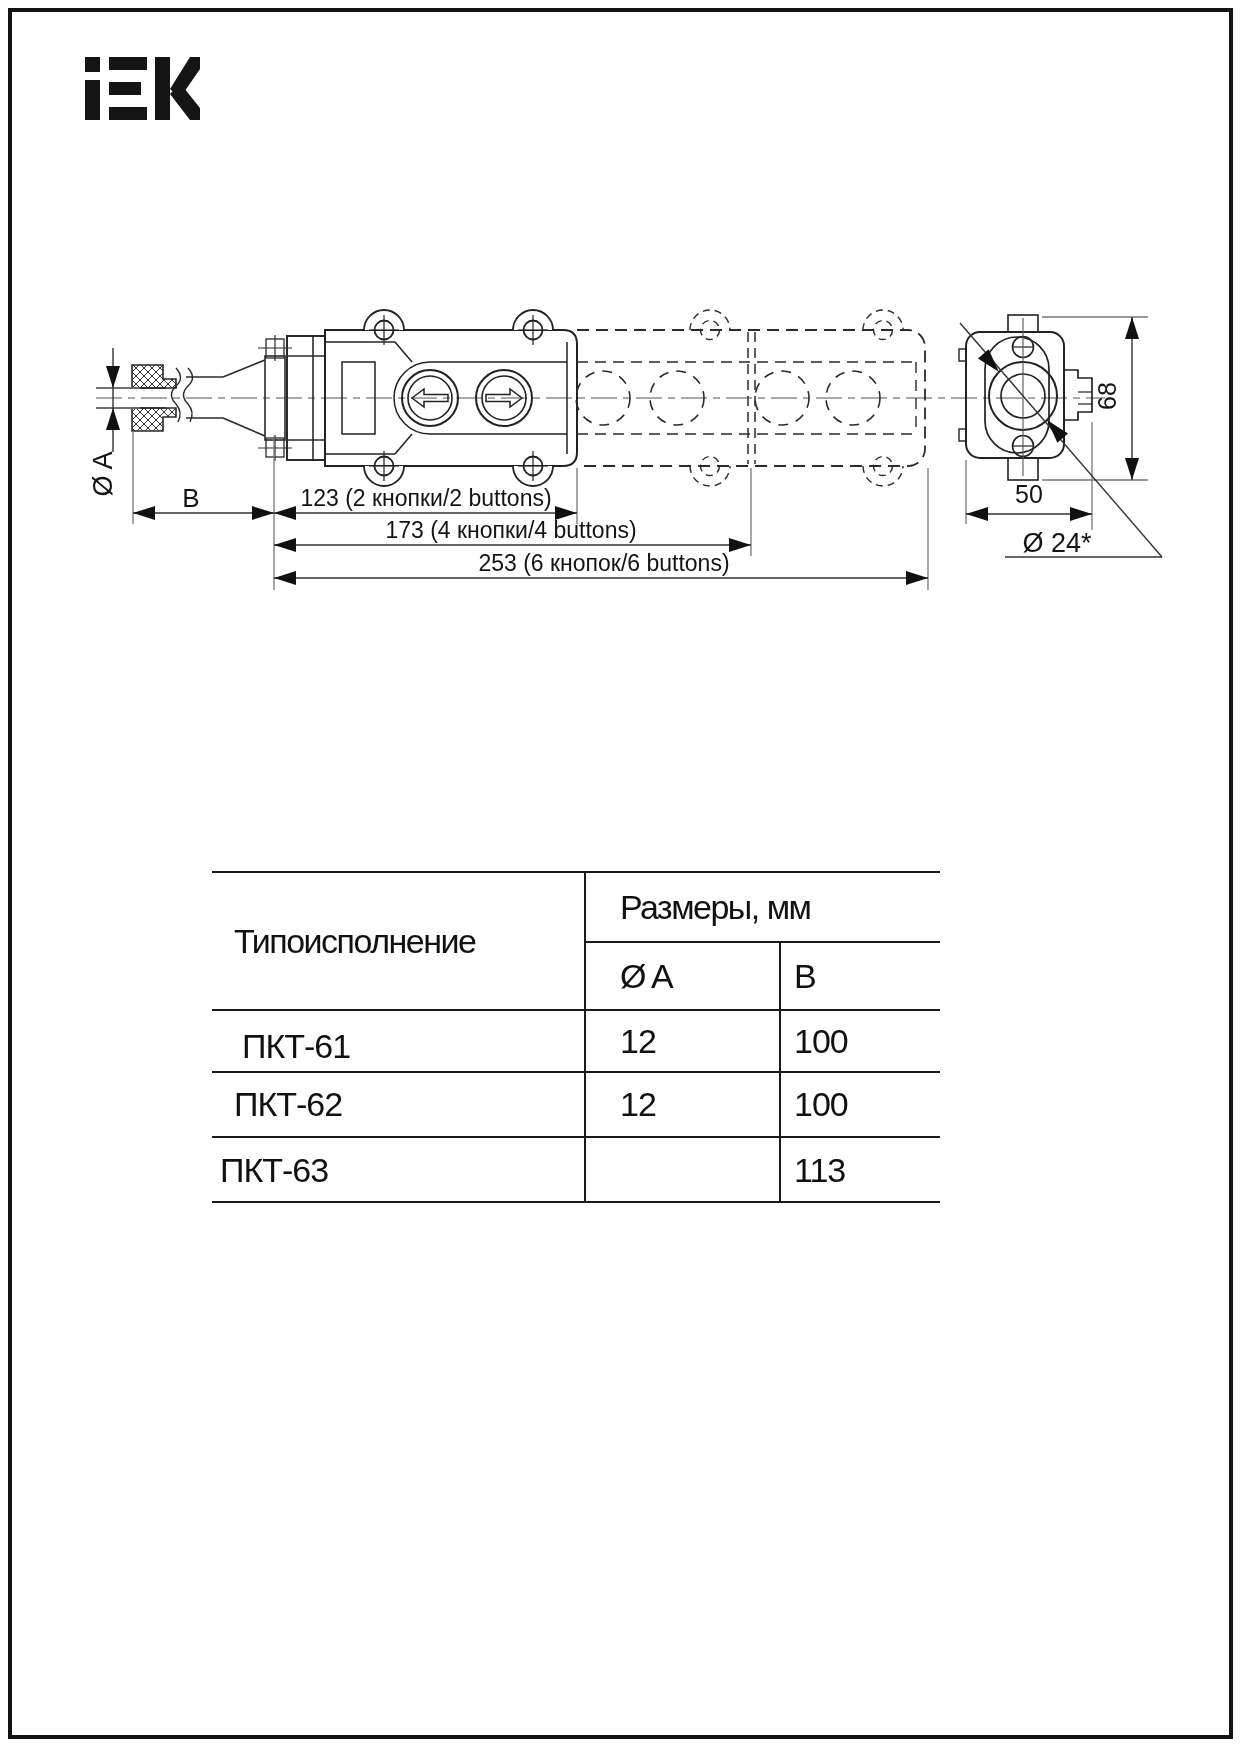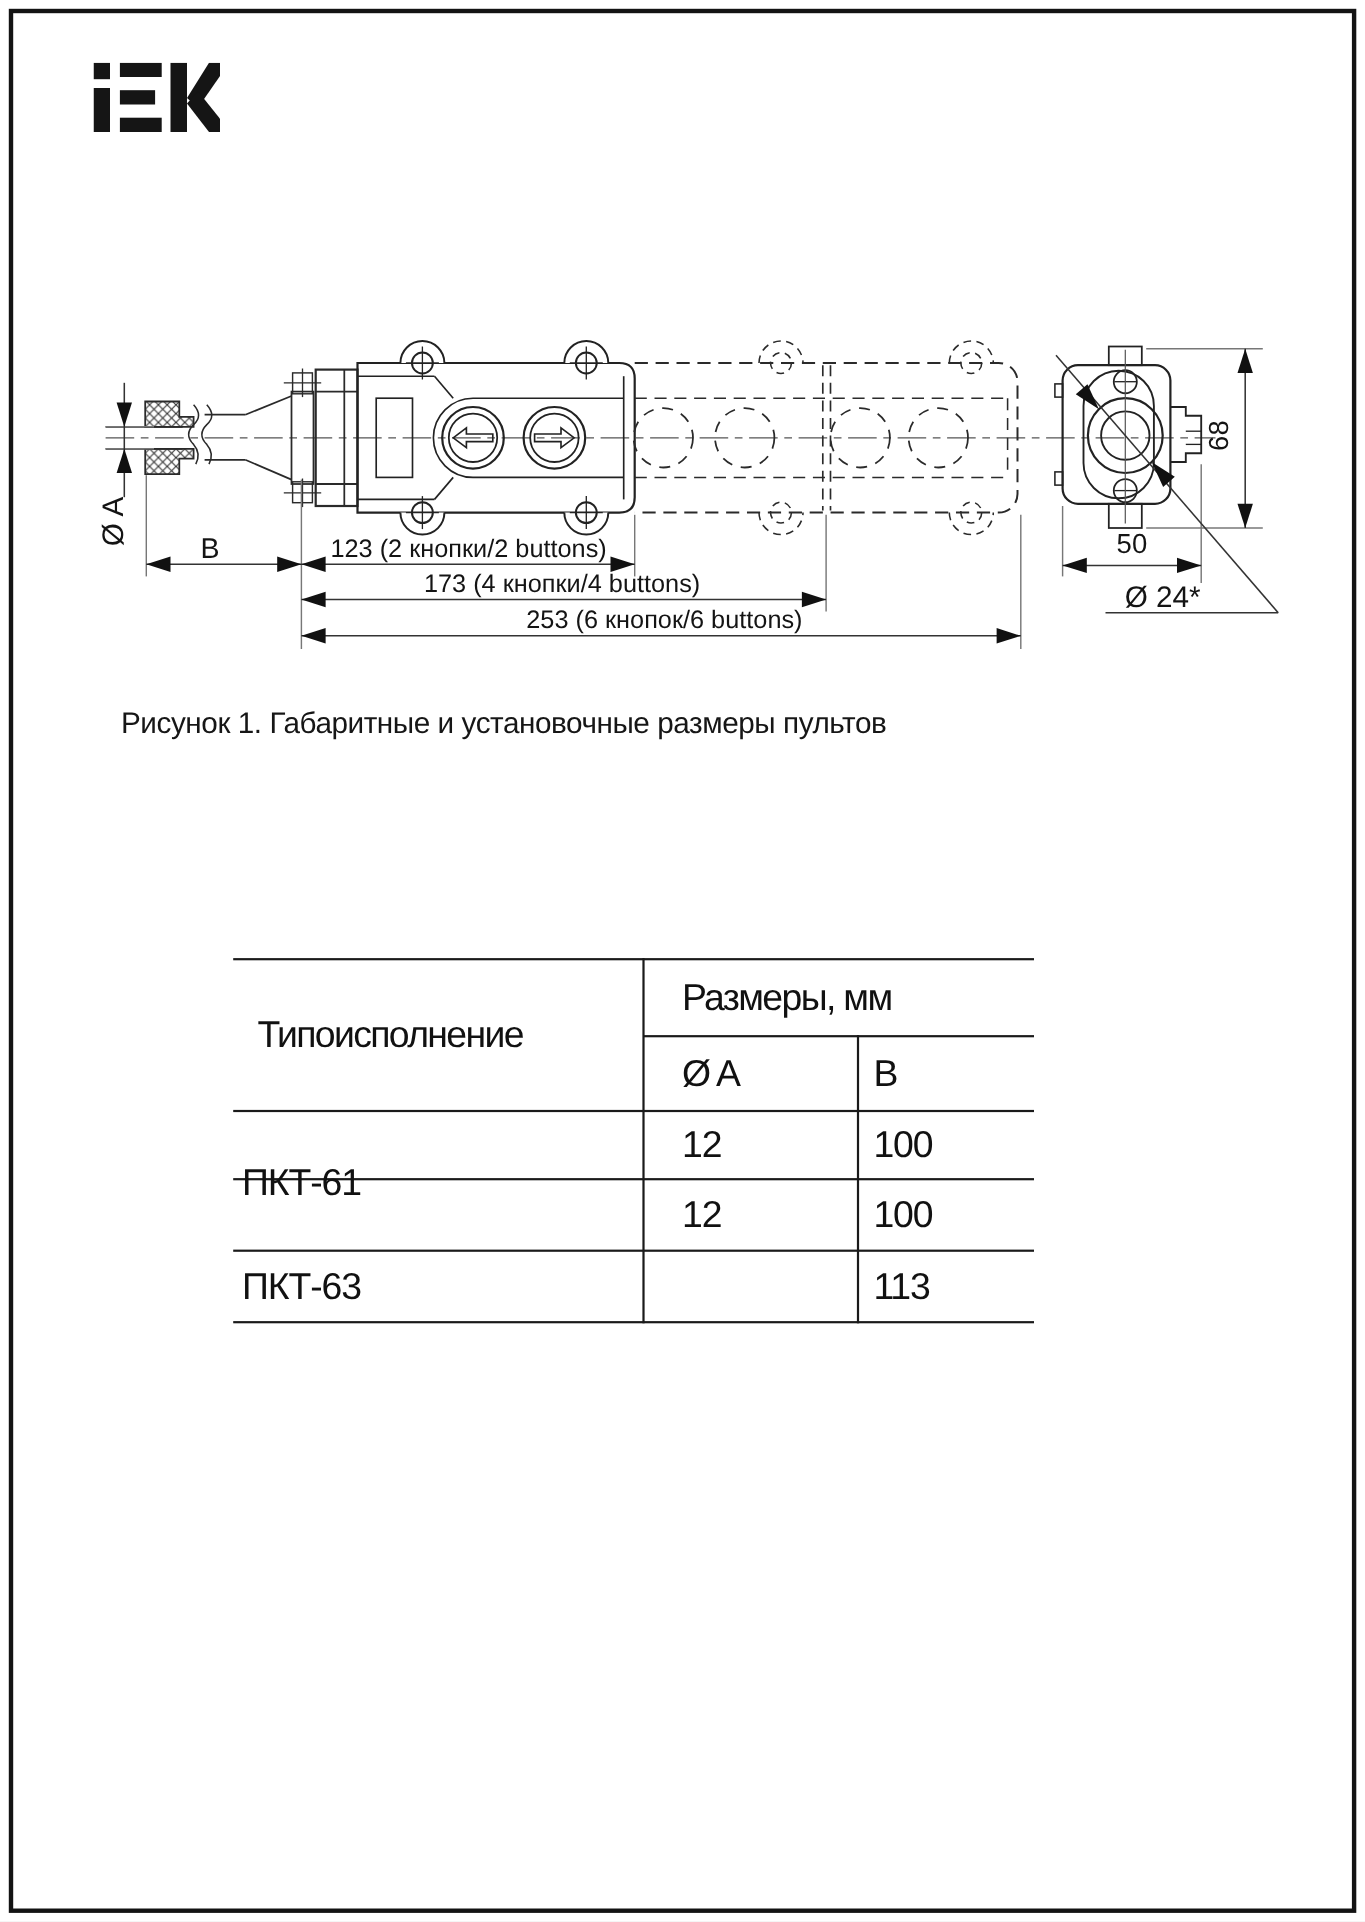--- a/index.html
+++ b/index.html
@@ -207,41 +207,41 @@
         <text x="426" y="506" font-size="23" text-anchor="middle">123 (2 кнопки/2 buttons)</text>
         <text x="511" y="538" font-size="23" text-anchor="middle">173 (4 кнопки/4 buttons)</text>
         <text x="604" y="571" font-size="23" text-anchor="middle">253 (6 кнопок/6 buttons)</text>
         <text x="1029" y="503" font-size="25" text-anchor="middle">50</text>
         <text x="1116" y="396" font-size="25" text-anchor="middle" transform="rotate(-90 1116 396)">68</text>
         <text x="1057" y="552" font-size="27" text-anchor="middle">Ø 24*</text>
       </g>
     </g>
   </svg>
 
-  <div class="caption">Рисунок 1. Габаритные и установочные размеры пультов</div>
 
   <div class="tbl">
 
     <div class="hline" style="left:212px;top:871px;width:728px;height:2px;"></div>
     <div class="hline" style="left:585px;top:941px;width:355px;height:2px;"></div>
     <div class="hline" style="left:212px;top:1009px;width:728px;height:2px;"></div>
     <div class="hline" style="left:212px;top:1071px;width:728px;height:2px;"></div>
     <div class="hline" style="left:212px;top:1136px;width:728px;height:2px;"></div>
     <div class="hline" style="left:212px;top:1201px;width:728px;height:2px;"></div>
     <div class="vline" style="left:584px;top:871px;width:2px;height:332px;"></div>
     <div class="vline" style="left:779px;top:941px;width:2px;height:262px;"></div>
 
     <div class="cell t-head" style="left:234px;top:872px;width:340px;height:138px;">Типоисполнение</div>
     <div class="cell t-head" style="left:620px;top:872px;width:310px;height:70px;">Размеры, мм</div>
     <div class="cell t-head" style="left:620px;top:942px;width:150px;height:68px;">Ø A</div>
     <div class="cell t-head" style="left:794px;top:942px;width:140px;height:68px;">B</div>
 
-    <div class="cell" style="left:220px;top:1010px;width:340px;height:73px;margin-top:29px;">ПКТ-61</div>
+    <div class="cell" style="left:242px;top:1010px;width:340px;height:73px;">ПКТ-61</div>
     <div class="cell" style="left:620px;top:1010px;width:150px;height:62px;">12</div>
     <div class="cell" style="left:794px;top:1010px;width:140px;height:62px;">100</div>
 
+    <div class="cell" style="left:234px;top:1072px;width:340px;height:65px;">ПКТ-62</div>
     <div class="cell" style="left:620px;top:1072px;width:150px;height:65px;">12</div>
     <div class="cell" style="left:794px;top:1072px;width:140px;height:65px;">100</div>
 
     <div class="cell" style="left:220px;top:1137px;width:340px;height:66px;">ПКТ-63</div>
     <div class="cell" style="left:794px;top:1137px;width:140px;height:66px;">113</div>
   </div>
 </div>
 
 </body></html>

